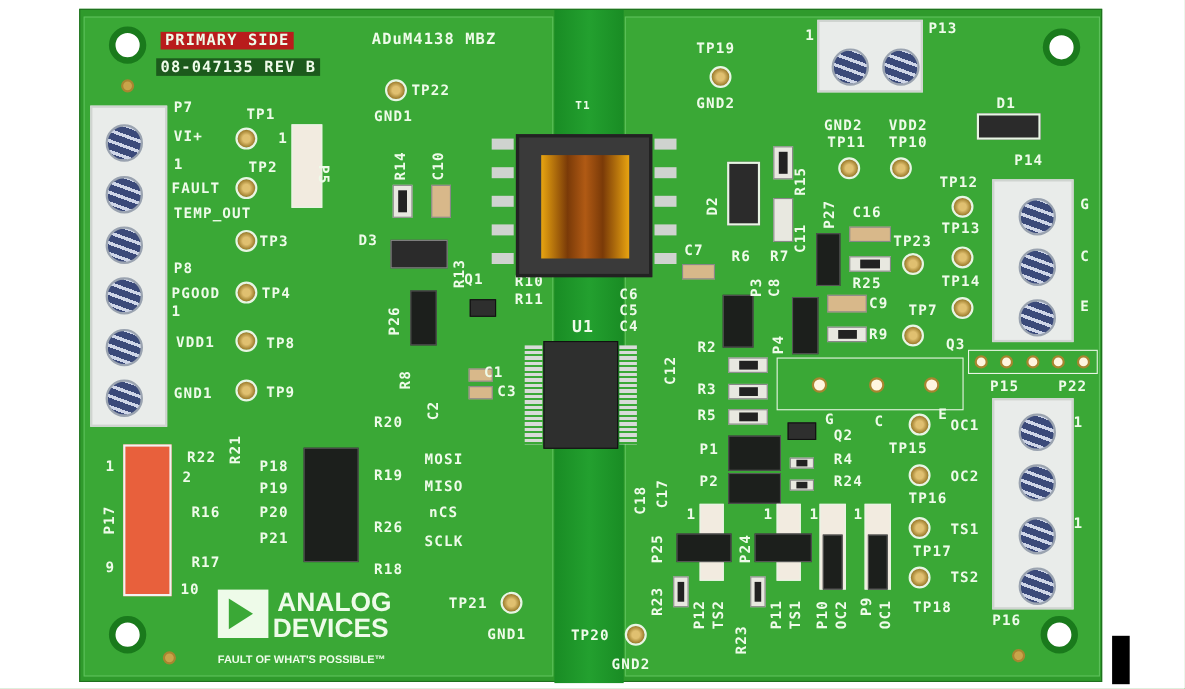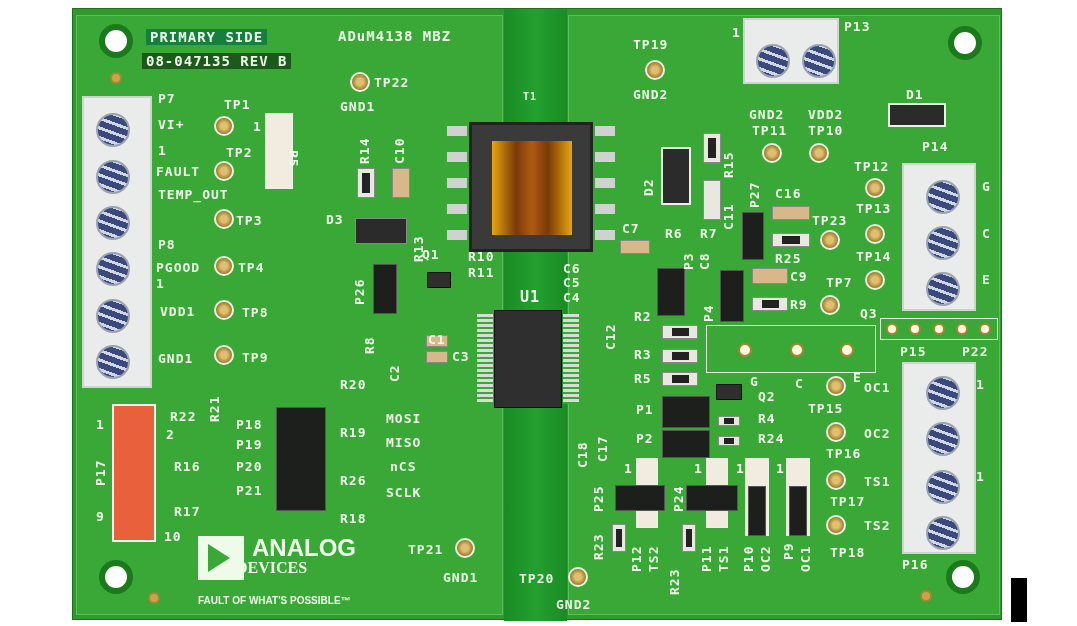--- a/index.html
+++ b/index.html
@@ -39,21 +39,21 @@
 </div>
 
 <div class="hole" style="left:99px;top:24px"></div>
 <div class="hole" style="left:99px;top:560px"></div>
 <div class="hole" style="left:948px;top:26px"></div>
 <div class="hole" style="left:946px;top:560px"></div>
 <div class="via" style="left:110px;top:72px"></div>
 <div class="via" style="left:148px;top:592px"></div>
 <div class="via" style="left:920px;top:590px"></div>
 
-<div class="silk" style="left:146px;top:29px;background:#15803d;padding:1px 4px">PRIMARY SIDE</div>
+<div class="silk" style="left:146px;top:29px;background:#b91c1c;padding:1px 4px">PRIMARY SIDE</div>
 <div class="silk" style="left:142px;top:53px;background:#1c5a1c;padding:1px 4px">08-047135 REV B</div>
 <div class="silk" style="left:338px;top:29px">ADuM4138 MBZ</div>
 
 <div class="term" style="left:82px;top:96px;width:70px;height:292px"></div>
 <div class="screw" style="left:96px;top:113px"></div>
 <div class="screw" style="left:96px;top:160px"></div>
 <div class="screw" style="left:96px;top:206px"></div>
 <div class="screw" style="left:96px;top:252px"></div>
 <div class="screw" style="left:96px;top:299px"></div>
 <div class="screw" style="left:96px;top:345px"></div>
@@ -99,21 +99,21 @@
 <div class="smd" style="left:355px;top:218px;width:52px;height:26px;background:#2b2b2b"></div>
 <div class="silk s" style="left:422px;top:248px">Q1</div>
 <div class="ic" style="left:427px;top:272px;width:24px;height:16px"></div>
 <div class="silk s vert" style="left:412px;top:262px">R13</div>
 <div class="silk s" style="left:468px;top:250px">R10</div>
 <div class="silk s" style="left:468px;top:266px">R11</div>
 <div class="jumper" style="left:373px;top:264px;width:24px;height:50px"></div>
 <div class="silk s vert" style="left:353px;top:305px">P26</div>
 <div class="silk s vert" style="left:363px;top:354px">R8</div>
 <div class="smd cap" style="left:426px;top:335px;width:22px;height:12px"></div>
-<div class="silk s" style="left:428px;top:333px">C1</div>
+<div class="silk s" style="left:440px;top:333px">C1</div>
 <div class="smd cap" style="left:426px;top:351px;width:22px;height:12px"></div>
 <div class="silk s" style="left:452px;top:350px">C3</div>
 <div class="silk s vert" style="left:388px;top:382px">C2</div>
 
 <div class="ab" style="left:112px;top:404px;width:44px;height:138px;background:#e8603c;border:2px solid #f2f2f2"></div>
 <div class="silk s" style="left:96px;top:418px">1</div>
 <div class="silk s" style="left:166px;top:428px">2</div>
 <div class="silk s" style="left:96px;top:510px">9</div>
 <div class="silk s" style="left:164px;top:530px">10</div>
 <div class="silk s vert" style="left:94px;top:486px">P17</div>
@@ -133,21 +133,21 @@
 <div class="silk s" style="left:340px;top:512px">R18</div>
 <div class="silk s" style="left:386px;top:412px">MOSI</div>
 <div class="silk s" style="left:386px;top:436px">MISO</div>
 <div class="silk s" style="left:390px;top:460px">nCS</div>
 <div class="silk s" style="left:386px;top:486px">SCLK</div>
 
 <div class="ab" style="left:198px;top:536px;width:46px;height:44px;background:#eefbe9">
   <div style="position:absolute;left:10px;top:8px;width:0;height:0;border-top:14px solid transparent;border-bottom:14px solid transparent;border-left:22px solid #3aa836"></div>
 </div>
 <div class="silk" style="left:252px;top:536px;font-family:'Liberation Sans',sans-serif;font-size:24px;letter-spacing:0">ANALOG</div>
-<div class="silk" style="left:236px;top:560px;font-family:Liberation Serif, serif;font-size:16px;letter-spacing:0">DEVICES</div>
+<div class="silk" style="left:248px;top:560px;font-family:Liberation Sans, sans-serif;font-size:24px;letter-spacing:0">DEVICES</div>
 <div class="silk" style="left:198px;top:596px;font-family:'Liberation Sans',sans-serif;font-size:10px;letter-spacing:0">FAULT OF WHAT'S POSSIBLE™</div>
 
 <div class="silk" style="left:523px;top:92px;font-size:10px">T1</div>
 <div class="ab" style="left:469px;top:122px;width:124px;height:130px;background:#3a3a3a;border:3px solid #222">
   <div style="position:absolute;left:20px;top:16px;width:80px;height:94px;background:linear-gradient(90deg,#e8a410,#7a3a08 30%,#b05a14 50%,#7a3a08 70%,#e8a410)"></div>
 </div>
 <div class="pin" style="left:447px;top:126px;width:20px;height:10px"></div>
 <div class="pin" style="left:447px;top:152px;width:20px;height:10px"></div>
 <div class="pin" style="left:447px;top:178px;width:20px;height:10px"></div>
 <div class="pin" style="left:447px;top:204px;width:20px;height:10px"></div>

